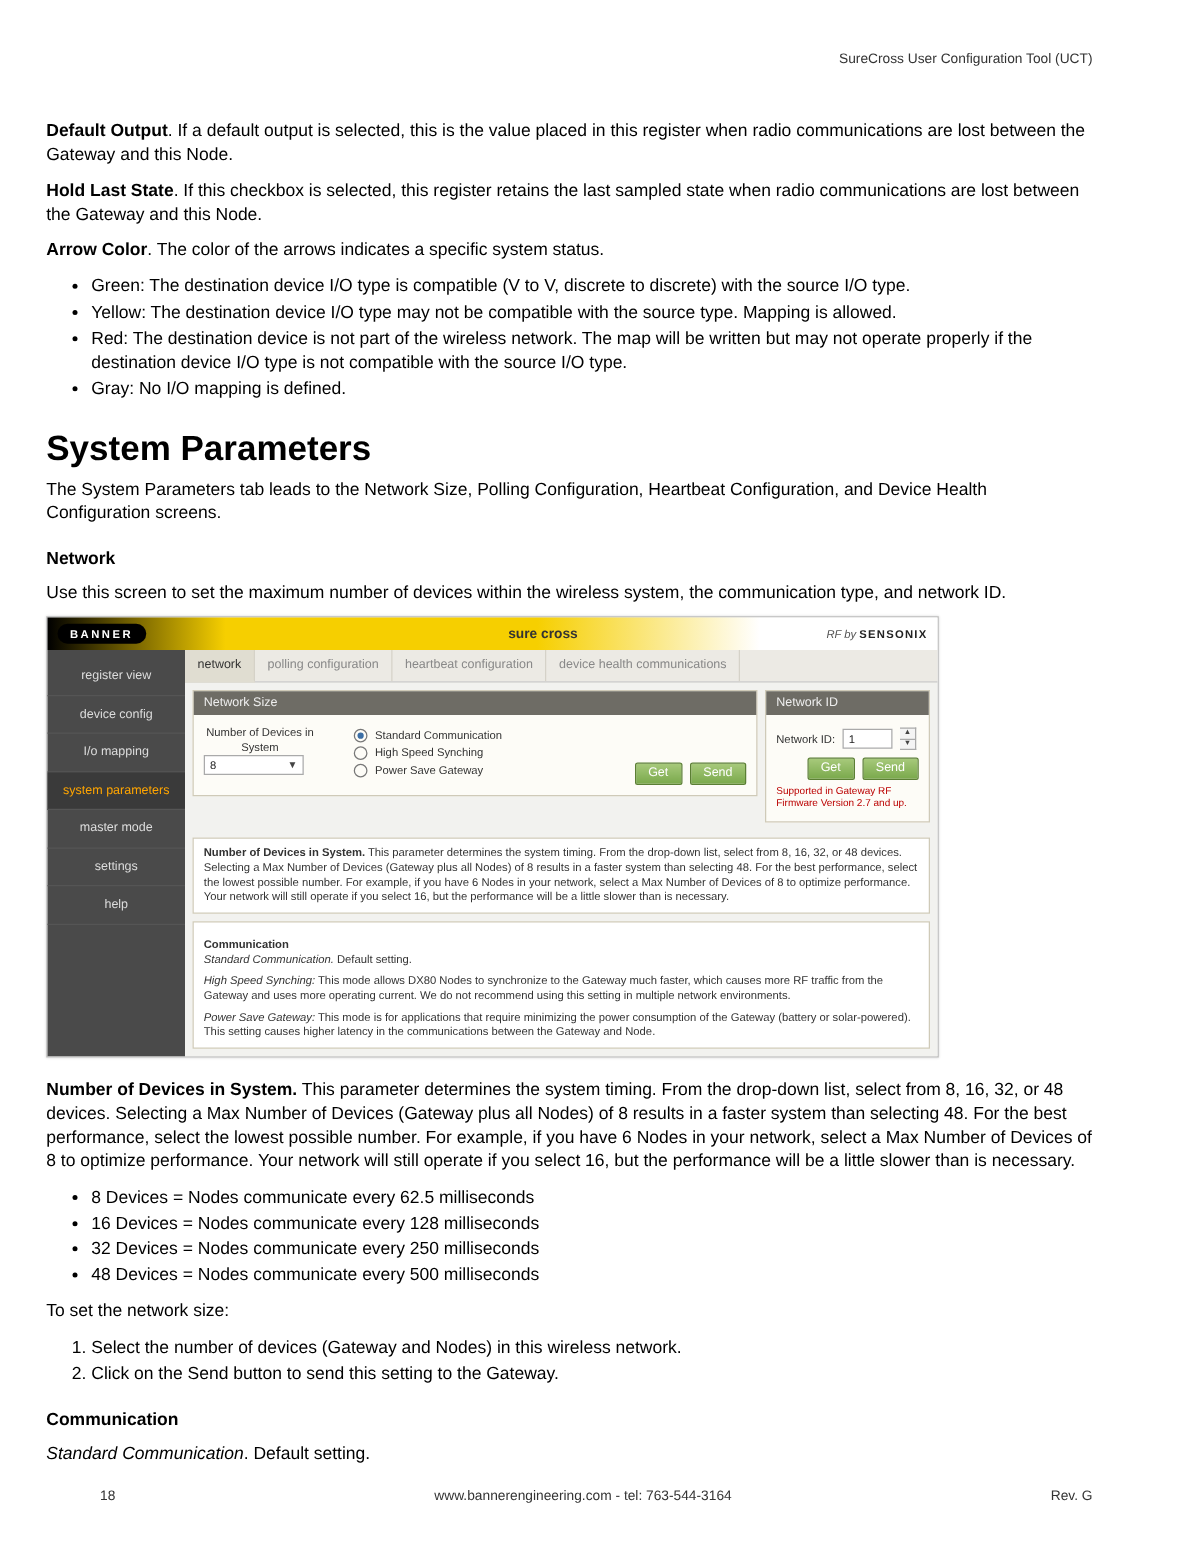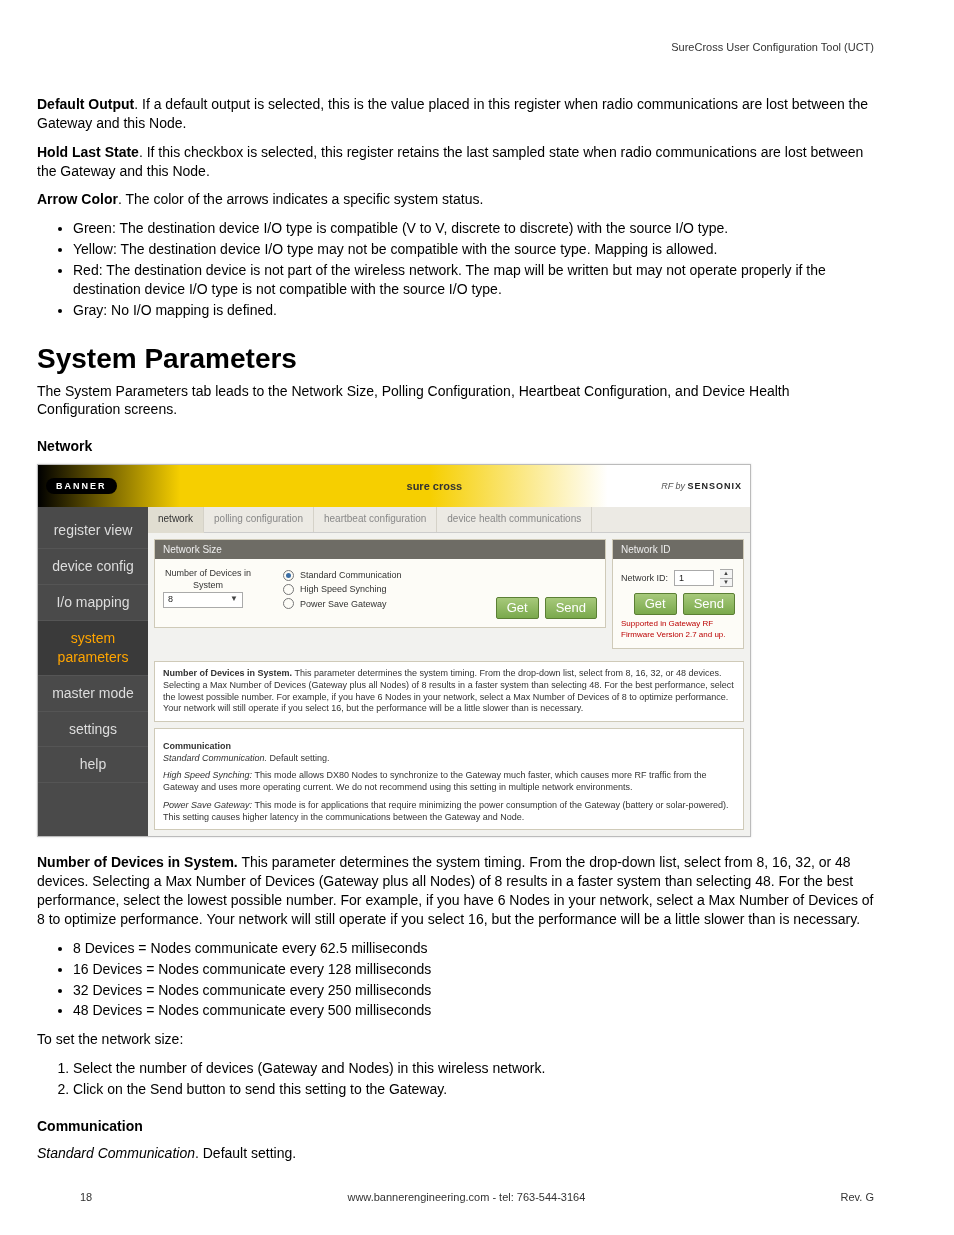--- a/index.html
+++ b/index.html
@@ -41,21 +41,21 @@
   .app-shot {
     width: 712px;
     border: 1px solid #bbb;
     margin: 8px 0 16px 0;
     font-size: 10px;
     color: #222;
     background: #f7f7f5;
     box-shadow: 0 0 2px rgba(0,0,0,.15);
   }
   .app-top {
-    height: 42px;
+    height: 26px;
     background: linear-gradient(90deg, #000 0%, #f6cf00 20%, #f6cf00 55%, #fff 80%);
     display: flex;
     align-items: center;
     padding: 0 8px;
     gap: 10px;
   }
   .banner-logo {
     background:#000; color:#fff; font-weight:bold;
     font-size:9px; letter-spacing:2px;
     border-radius:10px; padding:2px 10px;
@@ -64,21 +64,21 @@
   .rfby { margin-left:auto; font-size:9px; color:#555; font-style:italic;text-align:right; }
   .rfby b { color:#222; letter-spacing:1px; font-style:normal; }
 
   .app-body { display:flex; background:#f2f2ef; }
   .side {
     width: 110px; background:#4a4a4a;
     display:flex; flex-direction:column;
     padding: 6px 0;
   }
   .side-item {
-    color:#ddd; font-size:14px; text-align:center;
+    color:#ddd; font-size:10px; text-align:center;
     padding: 8px 4px; border-bottom:1px solid #555;
     cursor:pointer;
   }
   .side-item.sel { color:#ffa500; background:#3a3a3a; }
 
   .main {
     flex:1; padding:0;
   }
   .tabbar {
     display:flex; background:#eceae4; border-bottom:1px solid #ccc;
@@ -118,21 +118,21 @@
   }
   .spin div { flex:1; text-align:center; line-height:7px; }
   .spin div:first-child { border-bottom:1px solid #aaa; }
 
   .radio { width:9px; height:9px; border:1px solid #777; border-radius:50%; display:inline-flex; align-items:center; justify-content:center; }
   .radio.sel::after { content:""; width:5px; height:5px; border-radius:50%; background:#3b6ea5; display:block; }
 
   .btn {
     background: linear-gradient(#a7c97b, #7aa94c);
     border:1px solid #5b7f34; color:#fff;
-    font-size:13px; padding:1px 10px; border-radius:2px;
+    font-size:10px; padding:1px 10px; border-radius:2px;
     cursor:pointer; text-align:left;
   }
   .btns { display:flex; gap:6px; justify-content:flex-end; margin-top:6px; }
   .redtext { color:#b00; font-size:8px; }
 
   .helpbox {
     margin:6px; border:1px solid #cfcab8; background:#fff;
     padding:6px 8px; font-size:9px; color:#333; line-height:1.3;
   }
   .helpbox b { font-weight:bold; }
@@ -164,20 +164,21 @@
     <li>Green: The destination device I/O type is compatible (V to V, discrete to discrete) with the source I/O type.</li>
     <li>Yellow: The destination device I/O type may not be compatible with the source type. Mapping is allowed.</li>
     <li>Red: The destination device is not part of the wireless network. The map will be written but may not operate properly if the destination device I/O type is not compatible with the source I/O type.</li>
     <li>Gray: No I/O mapping is defined.</li>
   </ul>
 
   <h1>System Parameters</h1>
   <p>The System Parameters tab leads to the Network Size, Polling Configuration, Heartbeat Configuration, and Device Health Configuration screens.</p>
 
   <p class="subhead">Network</p>
+  <p>Use this screen to set the maximum number of devices within the wireless system, the communication type, and network ID.</p>
 
   <div class="app-shot">
     <div class="app-top">
       <span class="banner-logo">BANNER</span>
       <span class="sure">sure cross</span>
       <span class="rfby">
         <span>RF by </span><b>SENSONIX</b>
       </span>
     </div>
     <div class="app-body">

